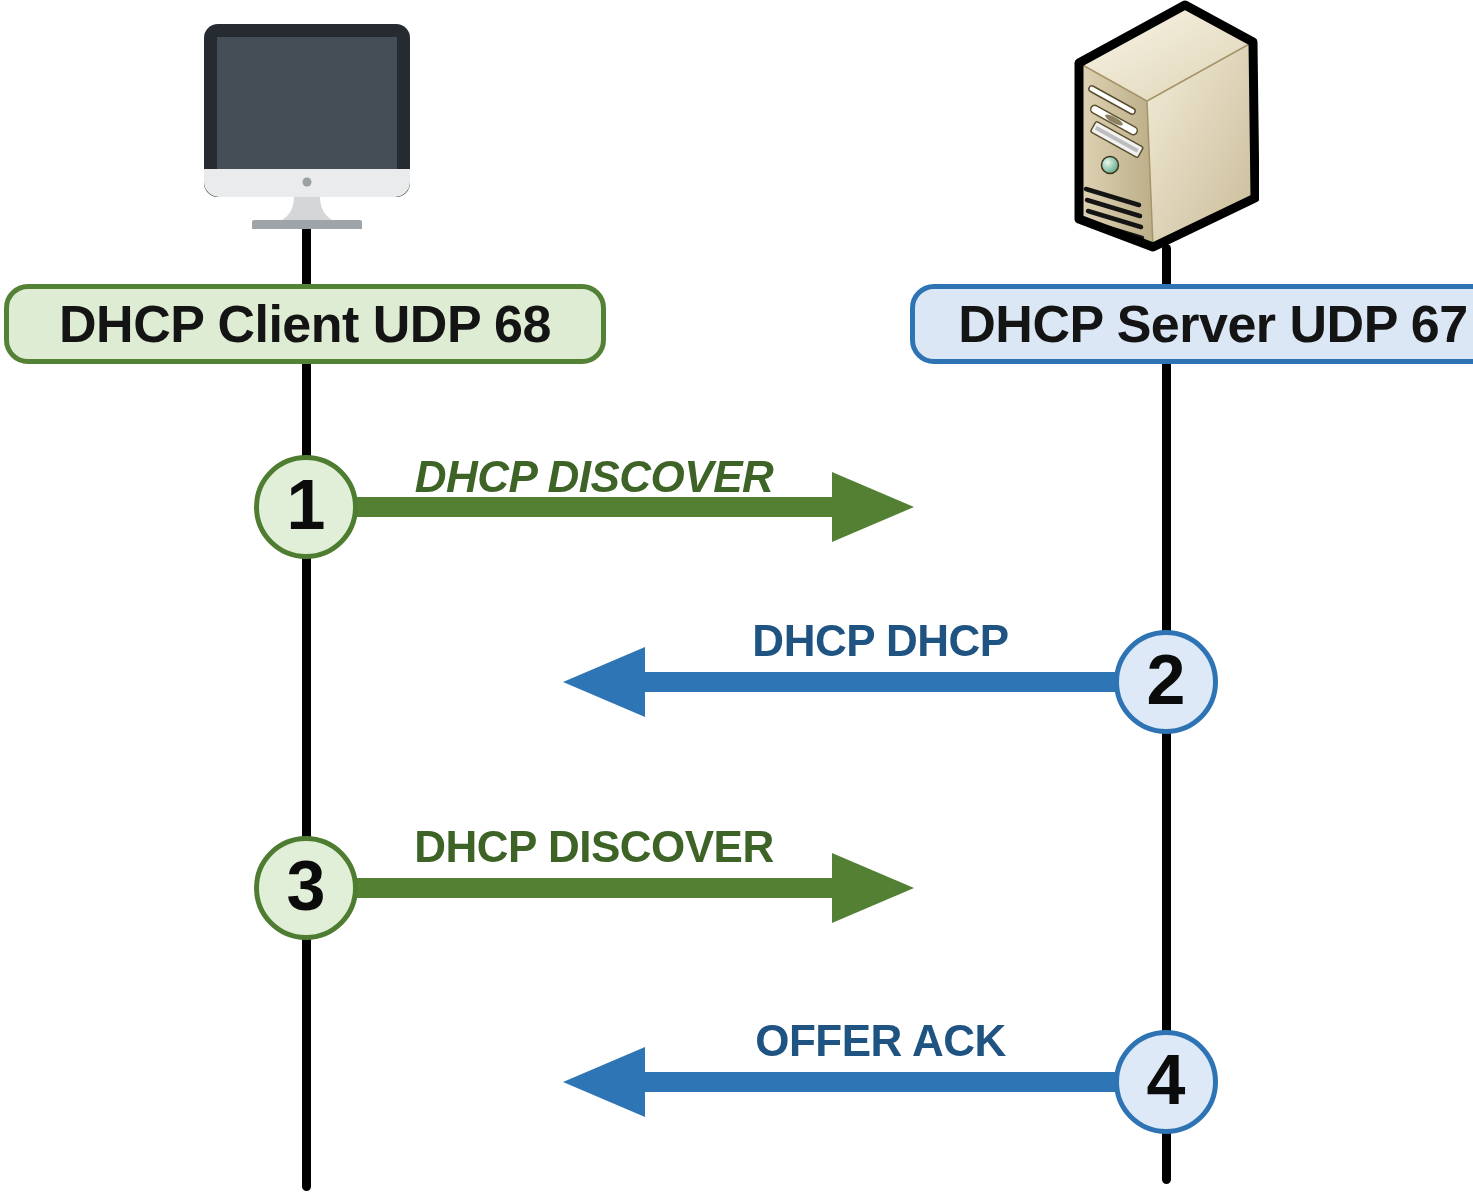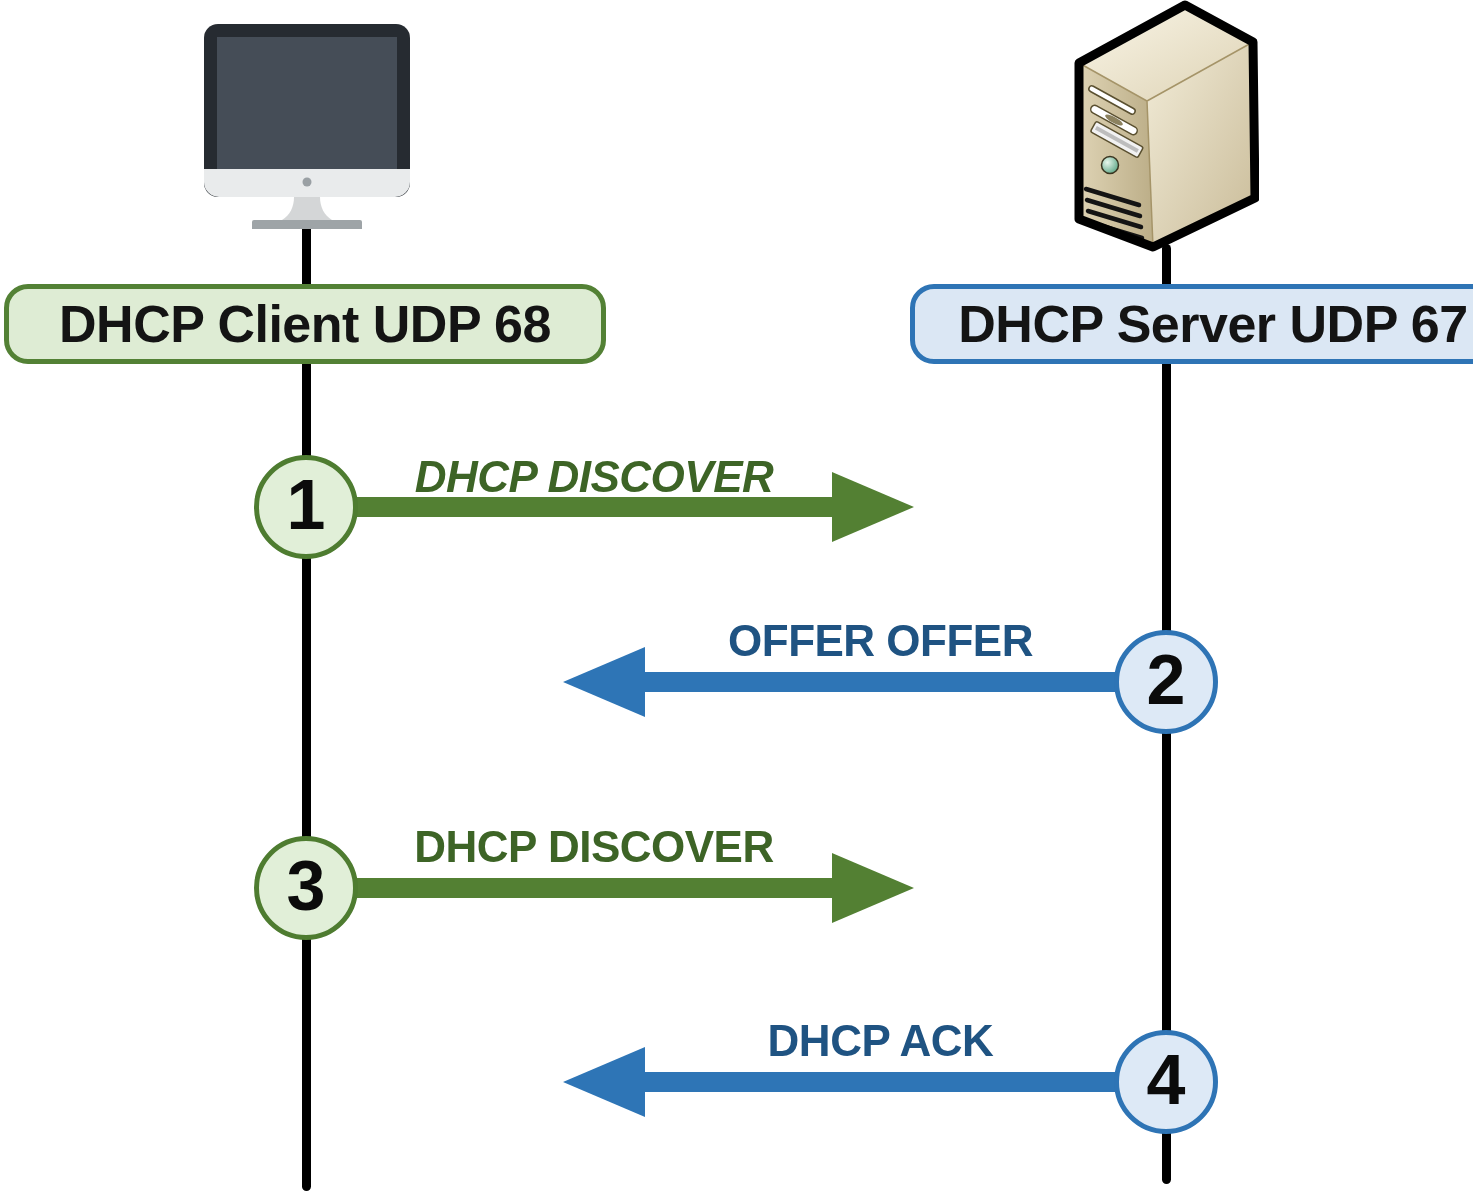--- a/index.html
+++ b/index.html
@@ -142,39 +142,39 @@
 
   <div class="msg-label green l1">DHCP DISCOVER</div>
   <div class="arrow right a1">
     <div class="shaft"></div>
     <div class="head"></div>
   </div>
   <div class="step-circle green c1">
     <span>1</span>
   </div>
 
-  <div class="msg-label blue l2">OFFER OFFER</div>
+  <div class="msg-label blue l2">DHCP DHCP</div>
   <div class="arrow left a2">
     <div class="shaft"></div>
     <div class="head"></div>
   </div>
   <div class="step-circle blue c2">
     <span>2</span>
   </div>
 
   <div class="msg-label green l3">DHCP DISCOVER</div>
   <div class="arrow right a3">
     <div class="shaft"></div>
     <div class="head"></div>
   </div>
   <div class="step-circle green c3">
     <span>3</span>
   </div>
 
-  <div class="msg-label blue l4">DHCP ACK</div>
+  <div class="msg-label blue l4">OFFER ACK</div>
   <div class="arrow left a4">
     <div class="shaft"></div>
     <div class="head"></div>
   </div>
   <div class="step-circle blue c4">
     <span>4</span>
   </div>
 
 </div>
 

